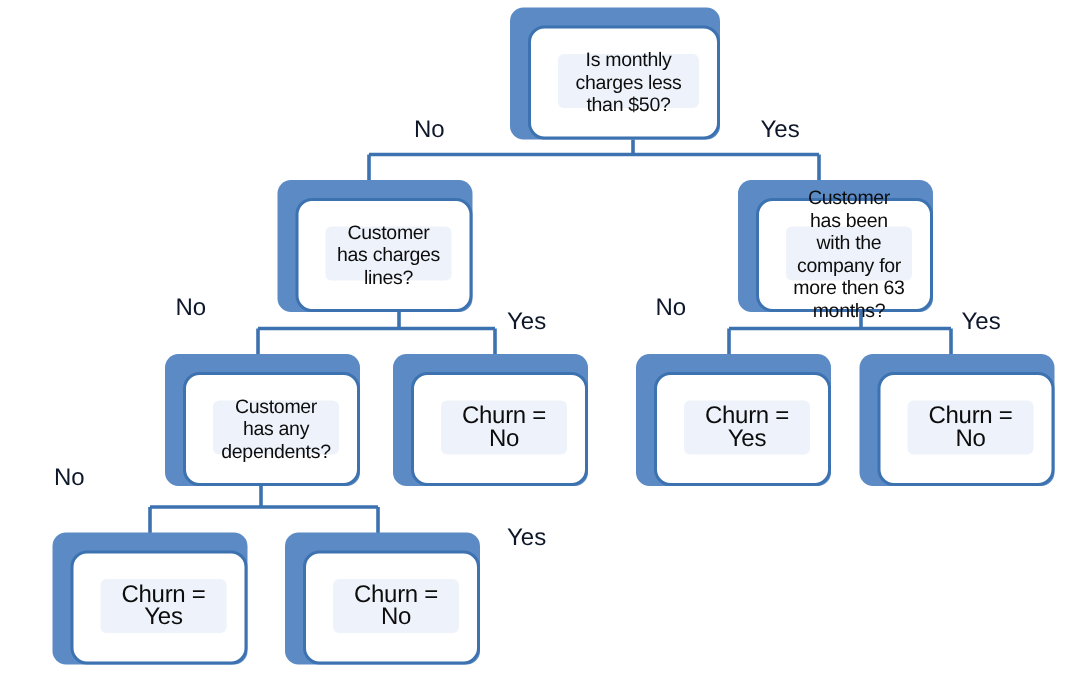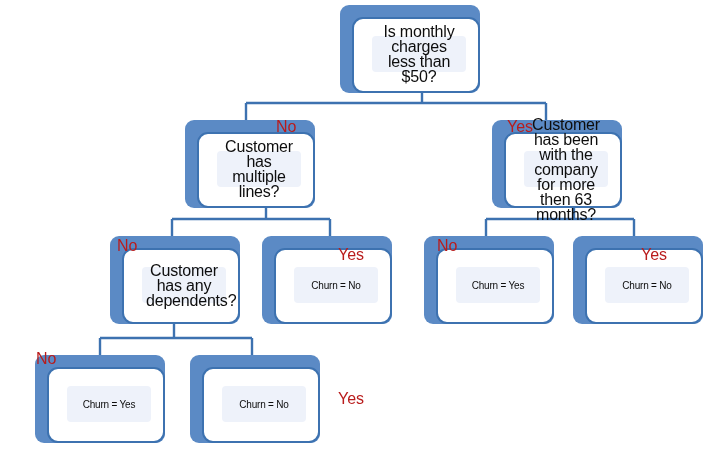--- a/index.html
+++ b/index.html
@@ -63,38 +63,37 @@
     border-radius: 4px;
     display: flex;
     align-items: center;
     justify-content: center;
   }
   .node .label {
     display: block;
     width: 100%;
     text-align: center;
     color: #0d0d0d;
-    font-size: 16px;
+    font-size: 13px;
     line-height: 15px;
     letter-spacing: -0.2px;
     padding: 0 4px;
     box-sizing: border-box;
   }
   .node.leaf .label {
-    font-size: 10px;
+    font-size: 16px;
   }
   
   .edge-label {
     position: absolute;
     z-index: 3;
-    color: #b91c1c;
+    color: #0f172a;
     font-size: 16px;
     line-height: 18px;
     white-space: nowrap;
-    margin-top: 40px;
   }
 </style>
 </head>
 <body>
 
 <div id="canvas">
 
   <svg id="connectors" viewBox="0 0 718 454" xmlns="http://www.w3.org/2000/svg">
     <g fill="none" stroke="#3d72b0" stroke-width="2.4" stroke-linecap="butt">
 
@@ -126,21 +125,21 @@
       <div class="panel">
         <span class="label">Is monthly charges less than $50?</span>
       </div>
     </div>
   </div>
 
   <div class="node decision" style="left:185px; top:120px; width:130px; height:88px;">
     <div class="plate"></div>
     <div class="card">
       <div class="panel">
-        <span class="label">Customer has multiple lines?</span>
+        <span class="label">Customer has charges lines?</span>
       </div>
     </div>
   </div>
 
   <div class="node decision" style="left:492px; top:120px; width:130px; height:88px;">
     <div class="plate"></div>
     <div class="card">
       <div class="panel">
         <span class="label">Customer has been with the company for more then 63 months?</span>
       </div>

